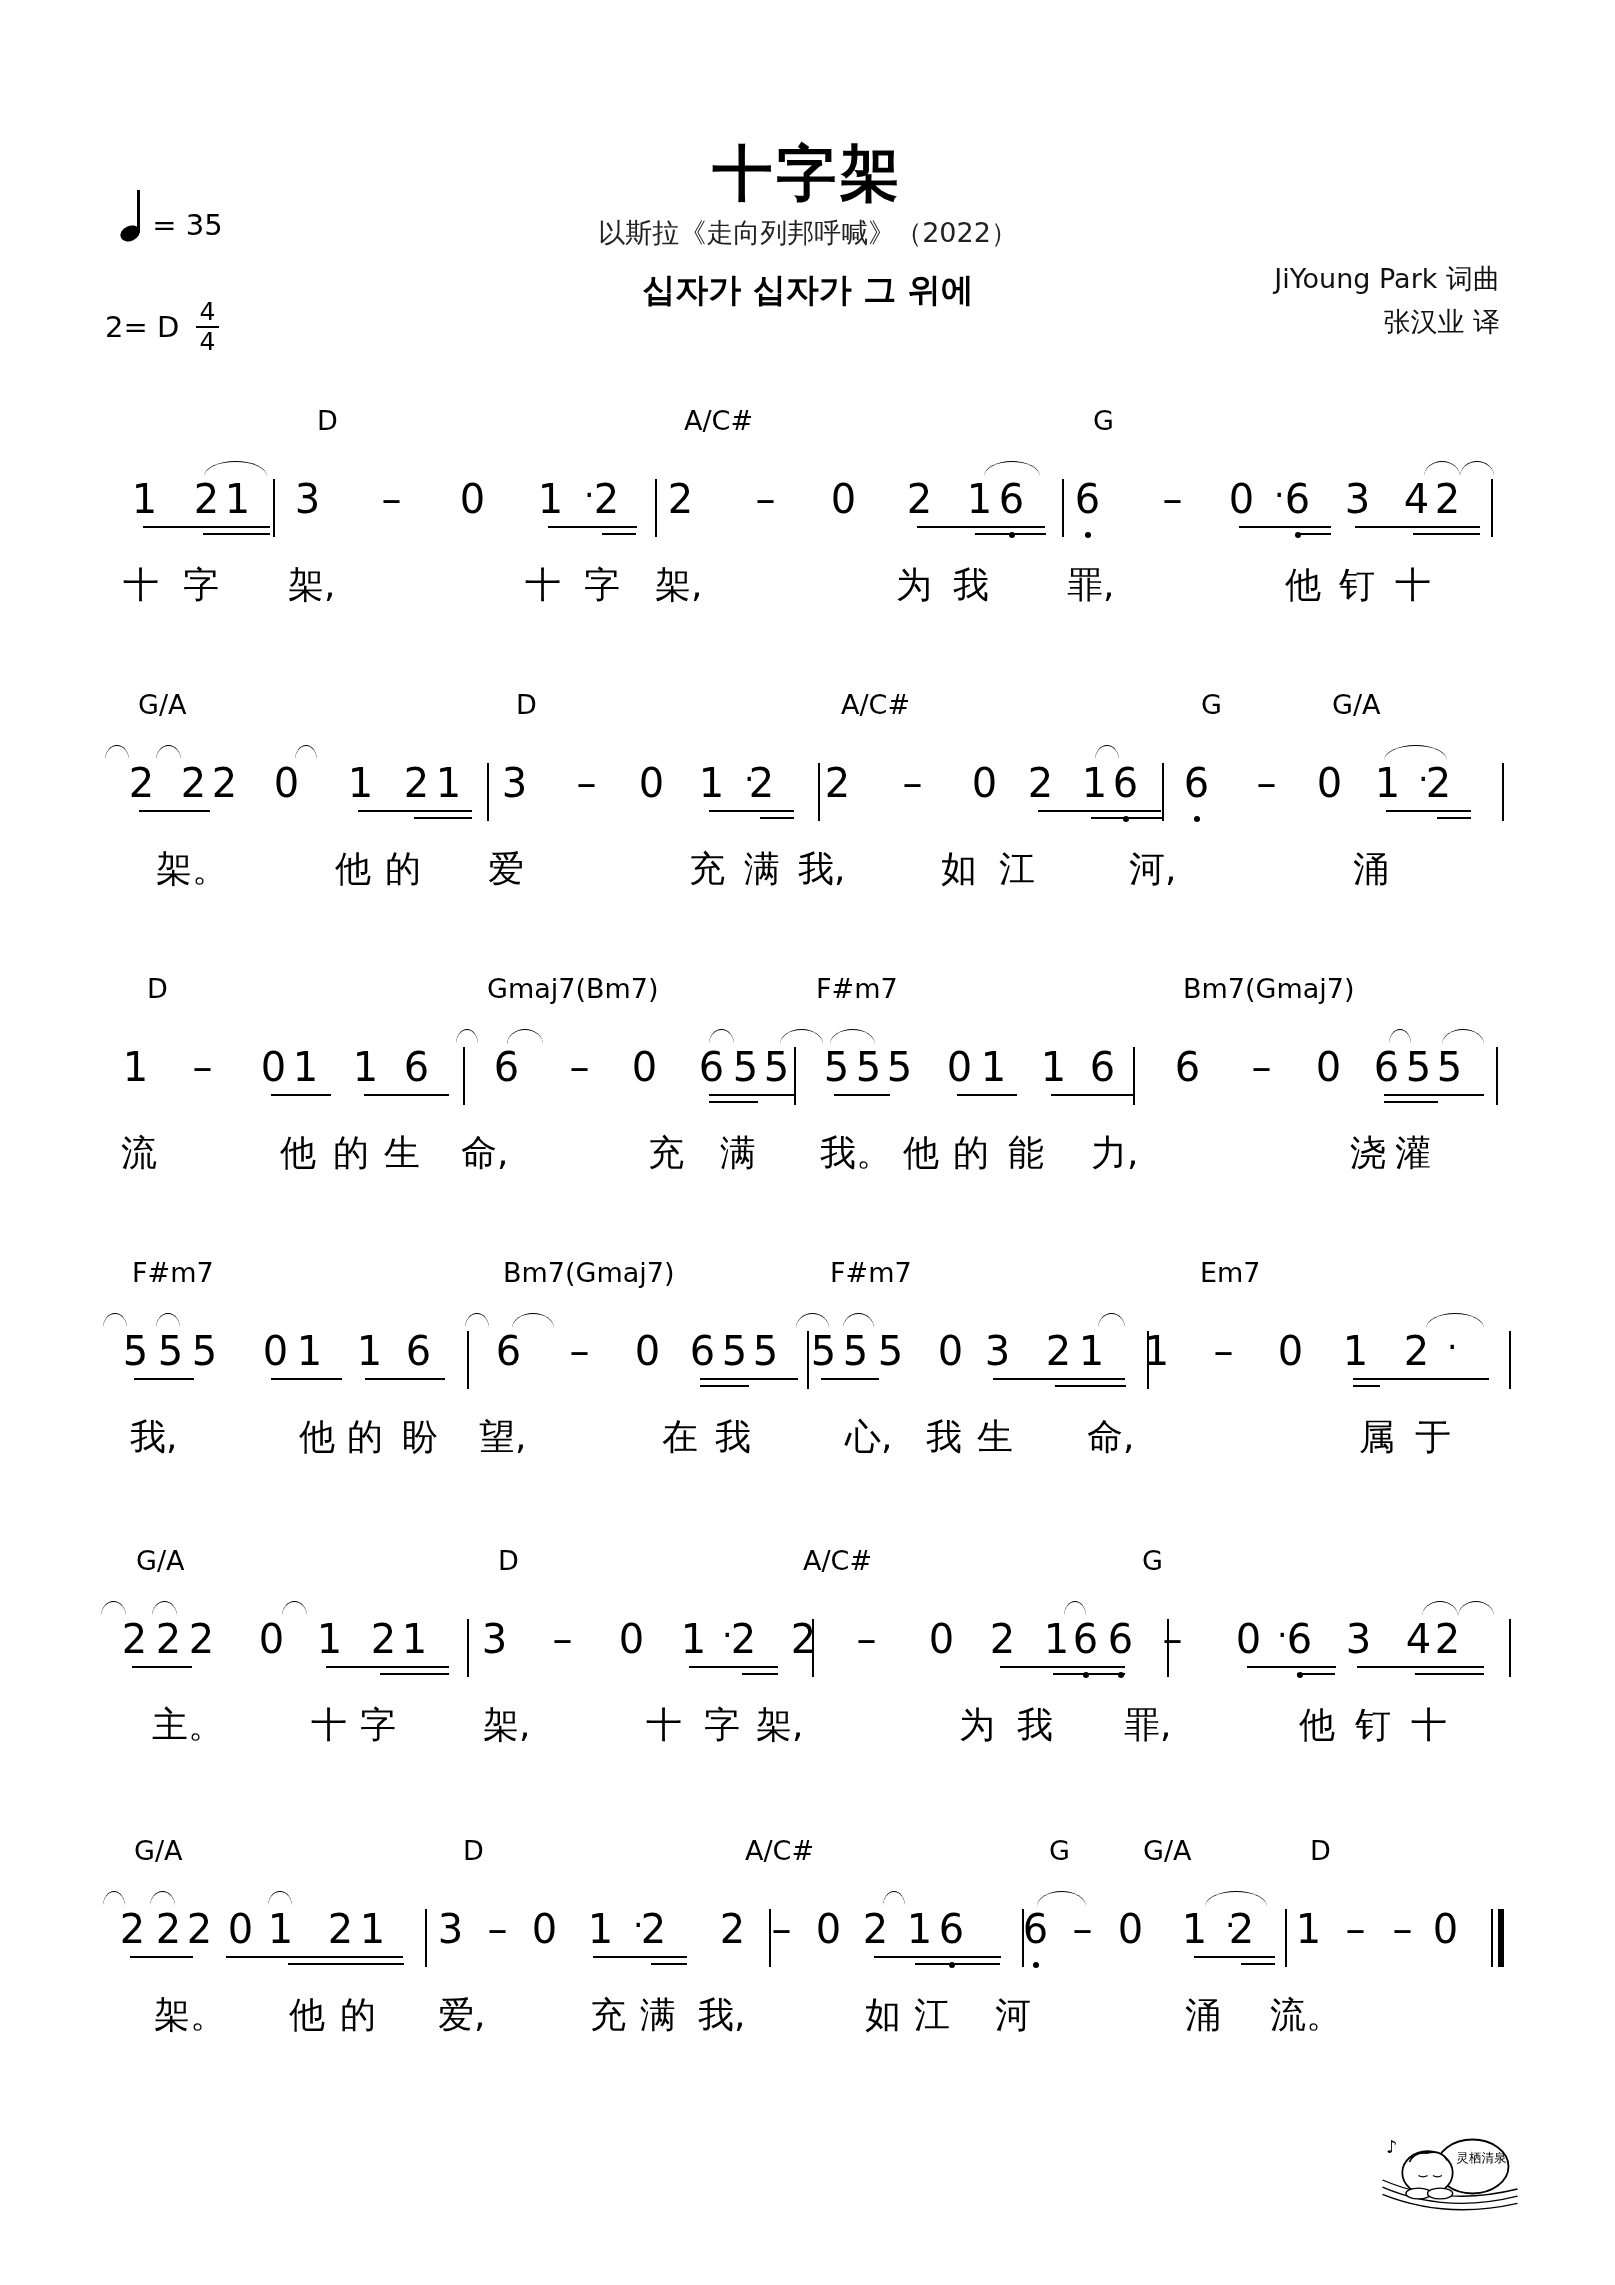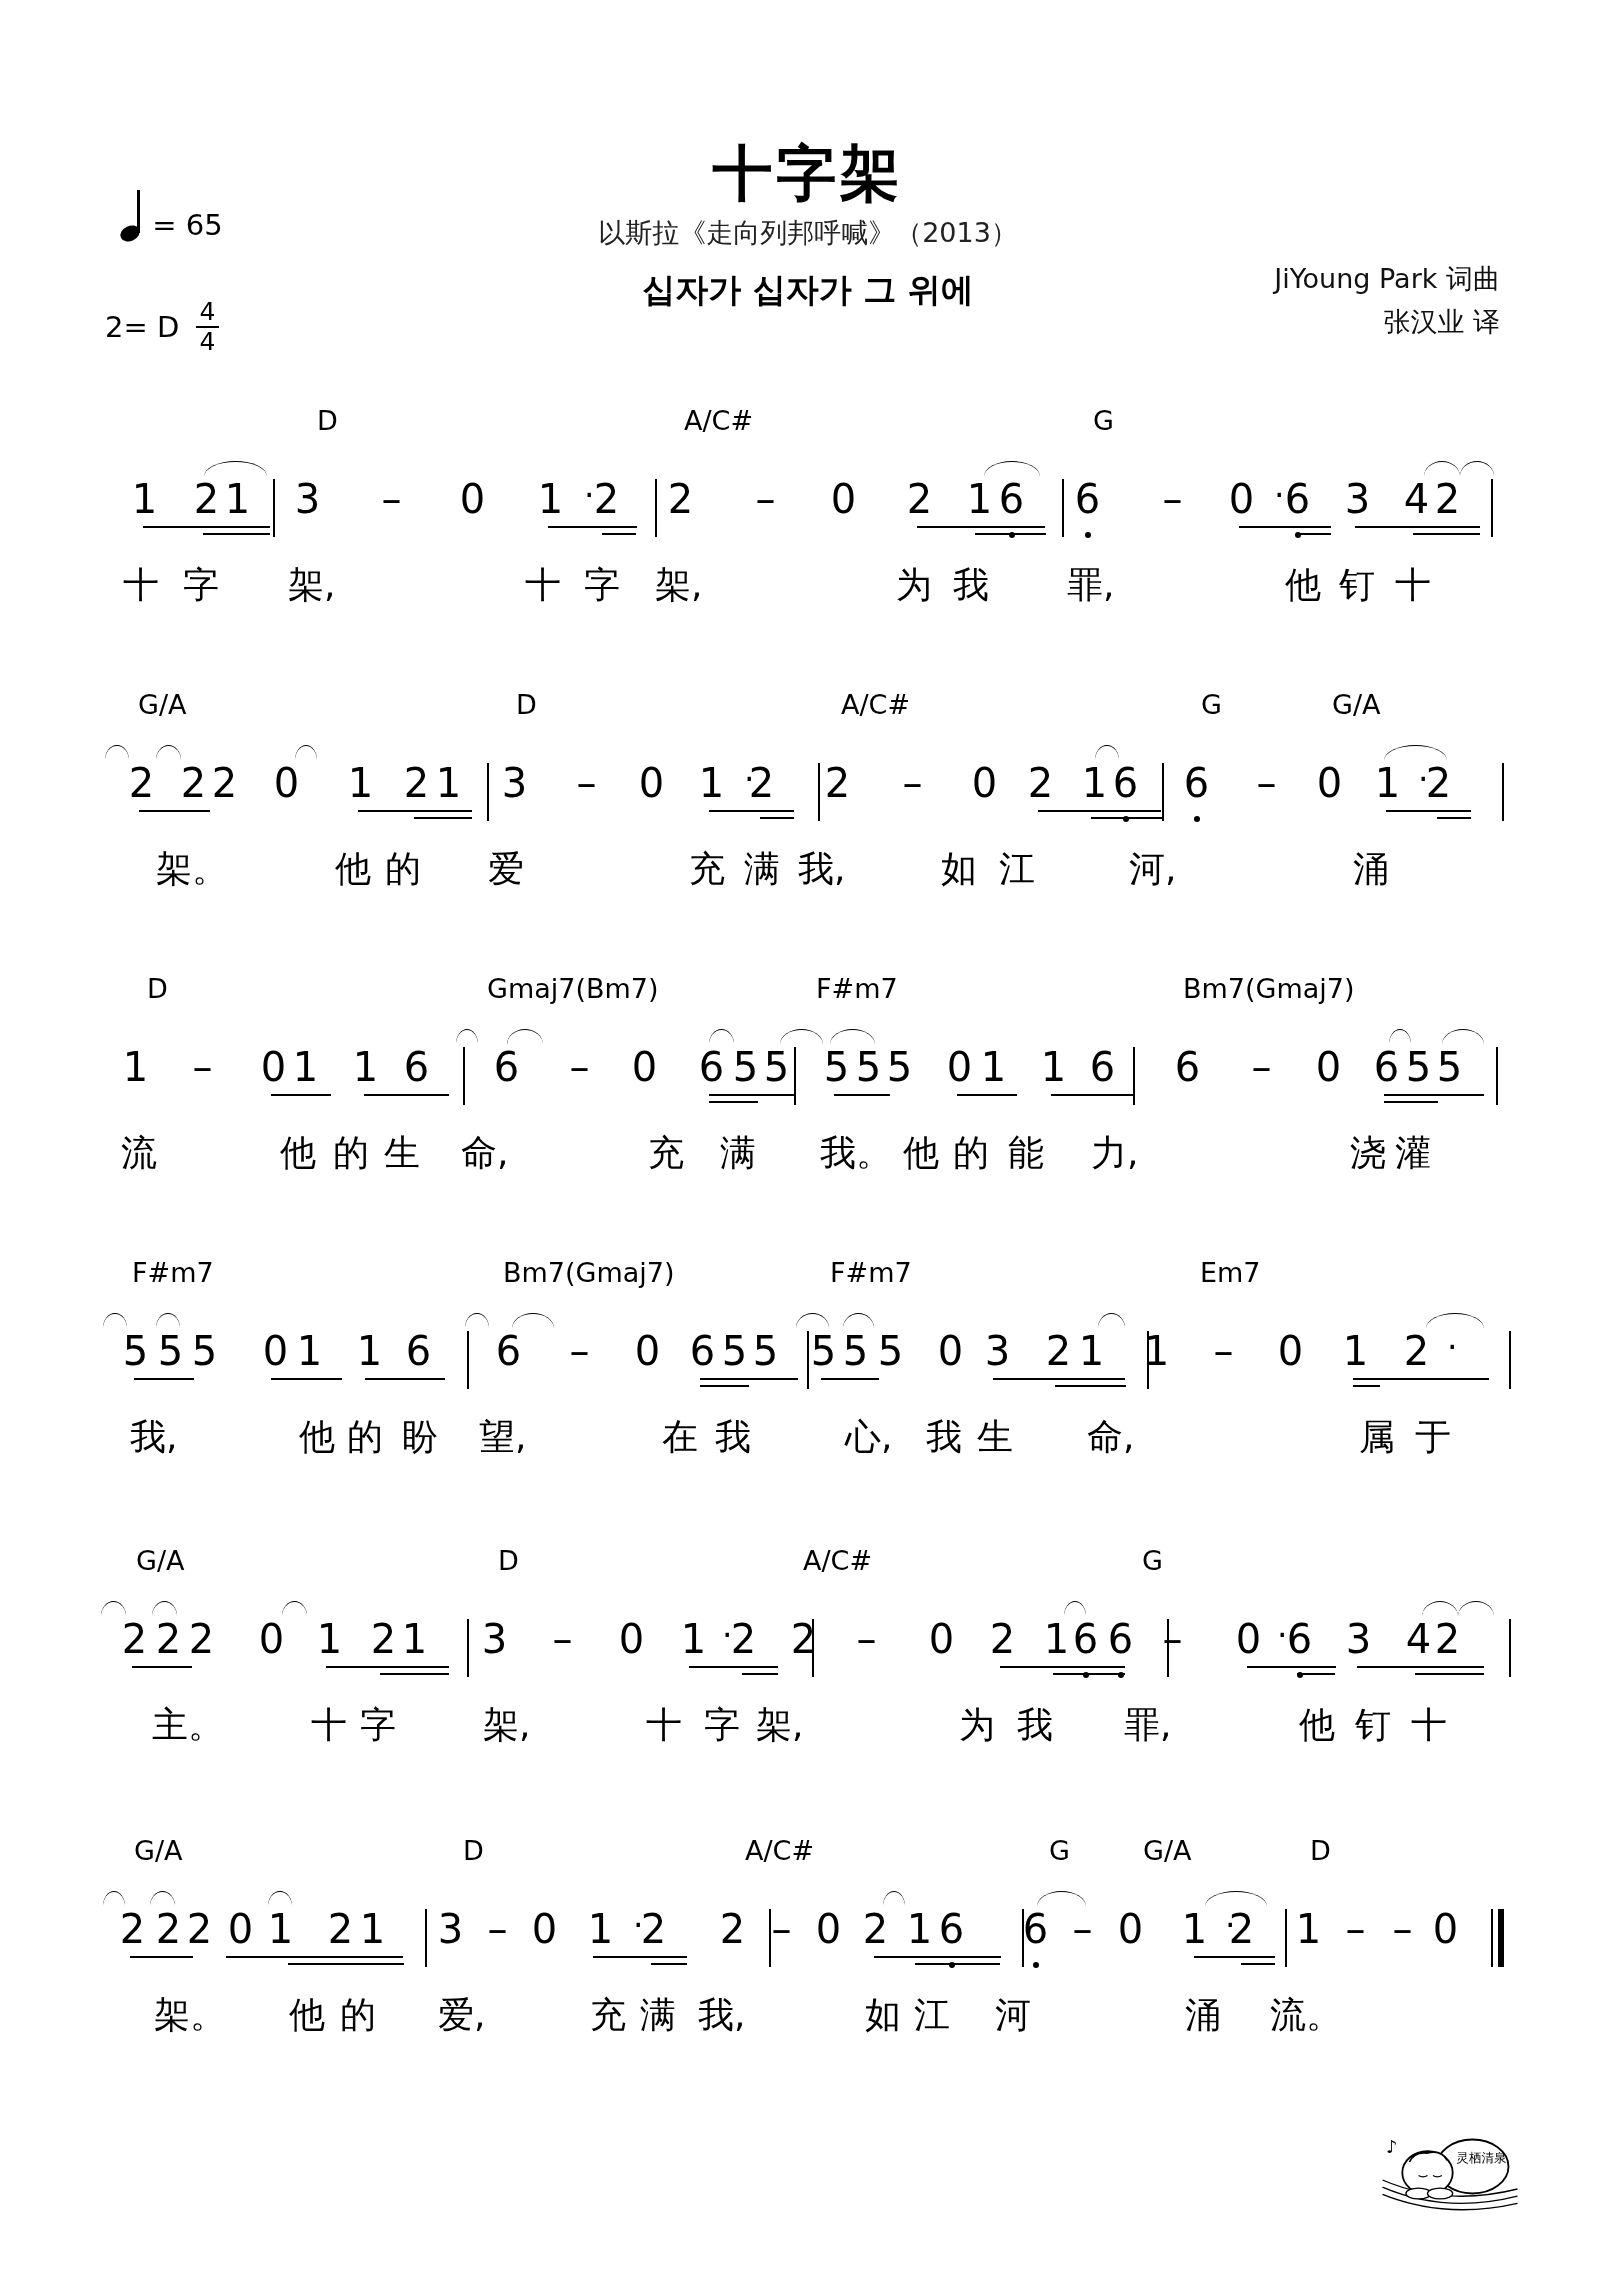--- a/index.html
+++ b/index.html
@@ -29,32 +29,32 @@
   .finalbar .thick { position: absolute; left: 7.2px; width: 6.3px; height: 58px; background: #000; }
   .uline { position: absolute; height: 1.8px; background: #000; }
   .slur { position: absolute; height: 14.5px; border-top: 1.8px solid #000; border-radius: 50% 50% 0 0 / 100% 100% 0 0; }
   .lyric { position: absolute; top: 156px; font-size: 36px; }
   .logo { left: 1373px; top: 2126px; width: 154px; height: 90px; }
 </style>
 </head>
 <body>
 
 <div class="abs title">十字架</div>
-<div class="abs subtitle">以斯拉《走向列邦呼喊》（2013）</div>
+<div class="abs subtitle">以斯拉《走向列邦呼喊》（2022）</div>
 <div class="abs korean">십자가 십자가 그 위에</div>
 <div class="abs credits">
   <div>JiYoung Park 词曲</div>
   <div>张汉业 译</div>
 </div>
 <div class="abs tempo">
   <div class="quarter-note">
       <div class="stem"></div>
       <div class="head"></div>
     </div>
-  <span>= 65</span>
+  <span>= 35</span>
 </div>
 <div class="abs key">
   <span>2=  D</span>
   <div class="timesig">
     <span>4</span>
     <div class="bar"></div>
     <span>4</span>
   </div>
 </div>
 

